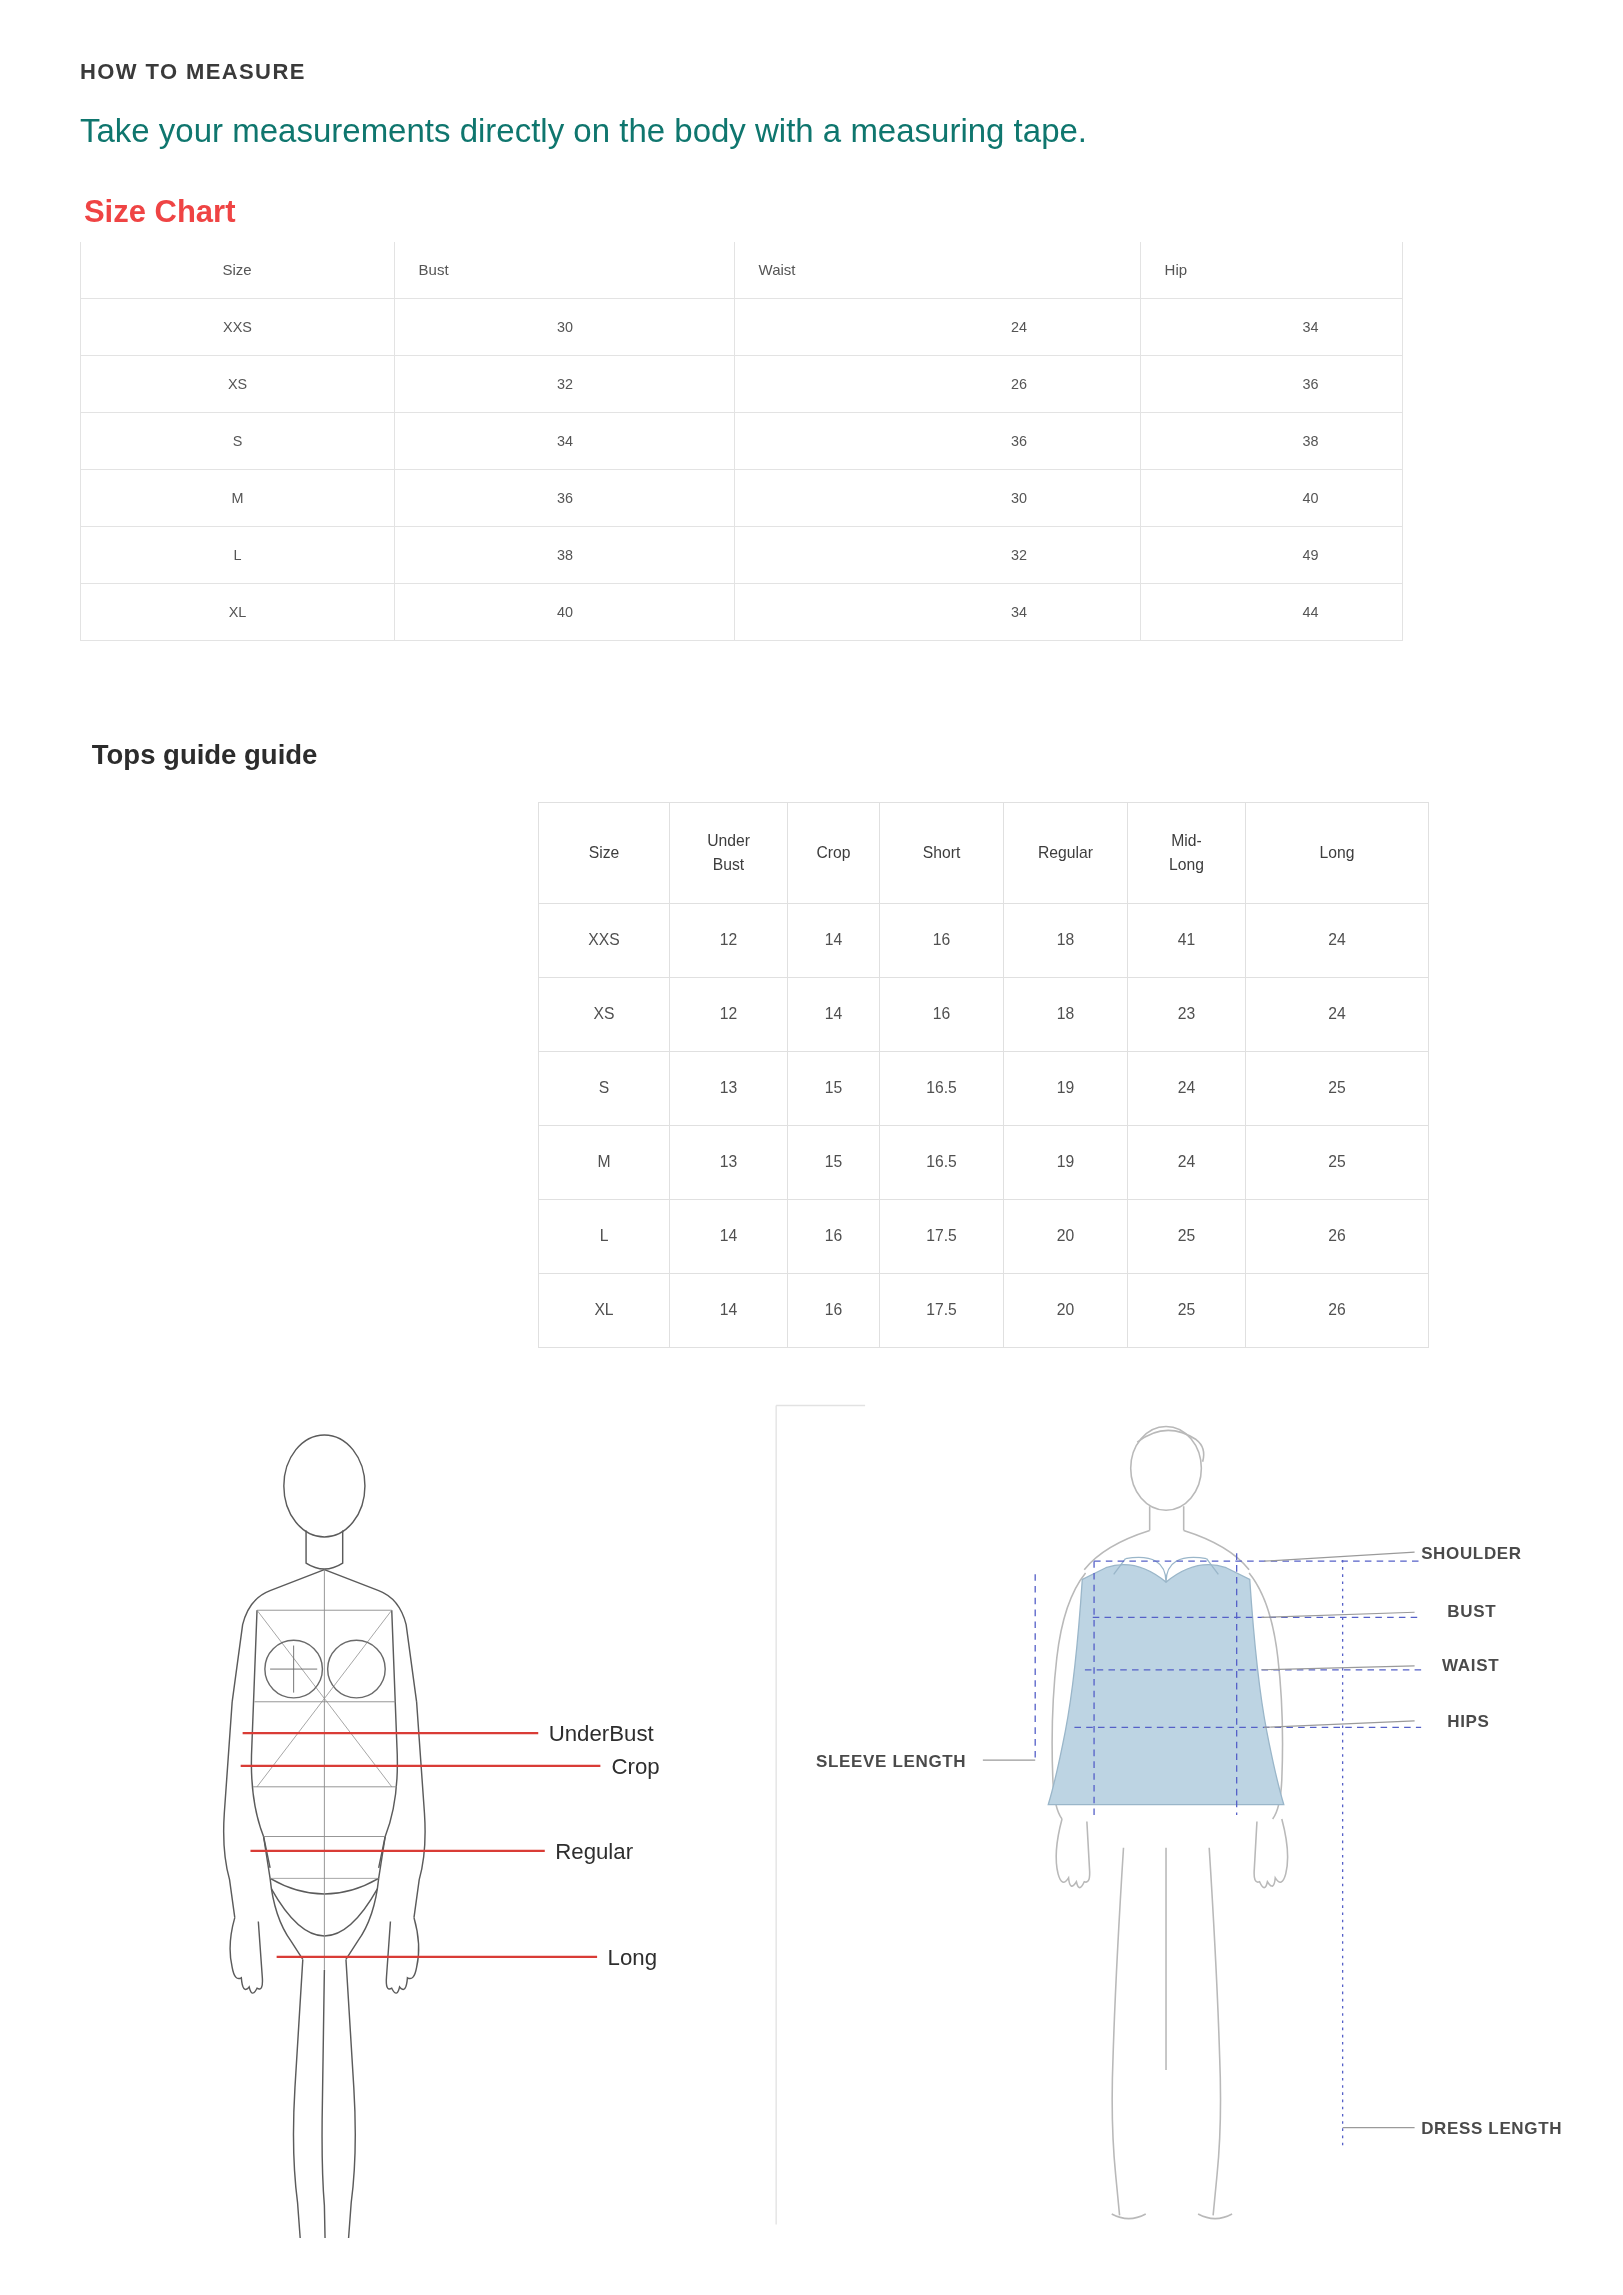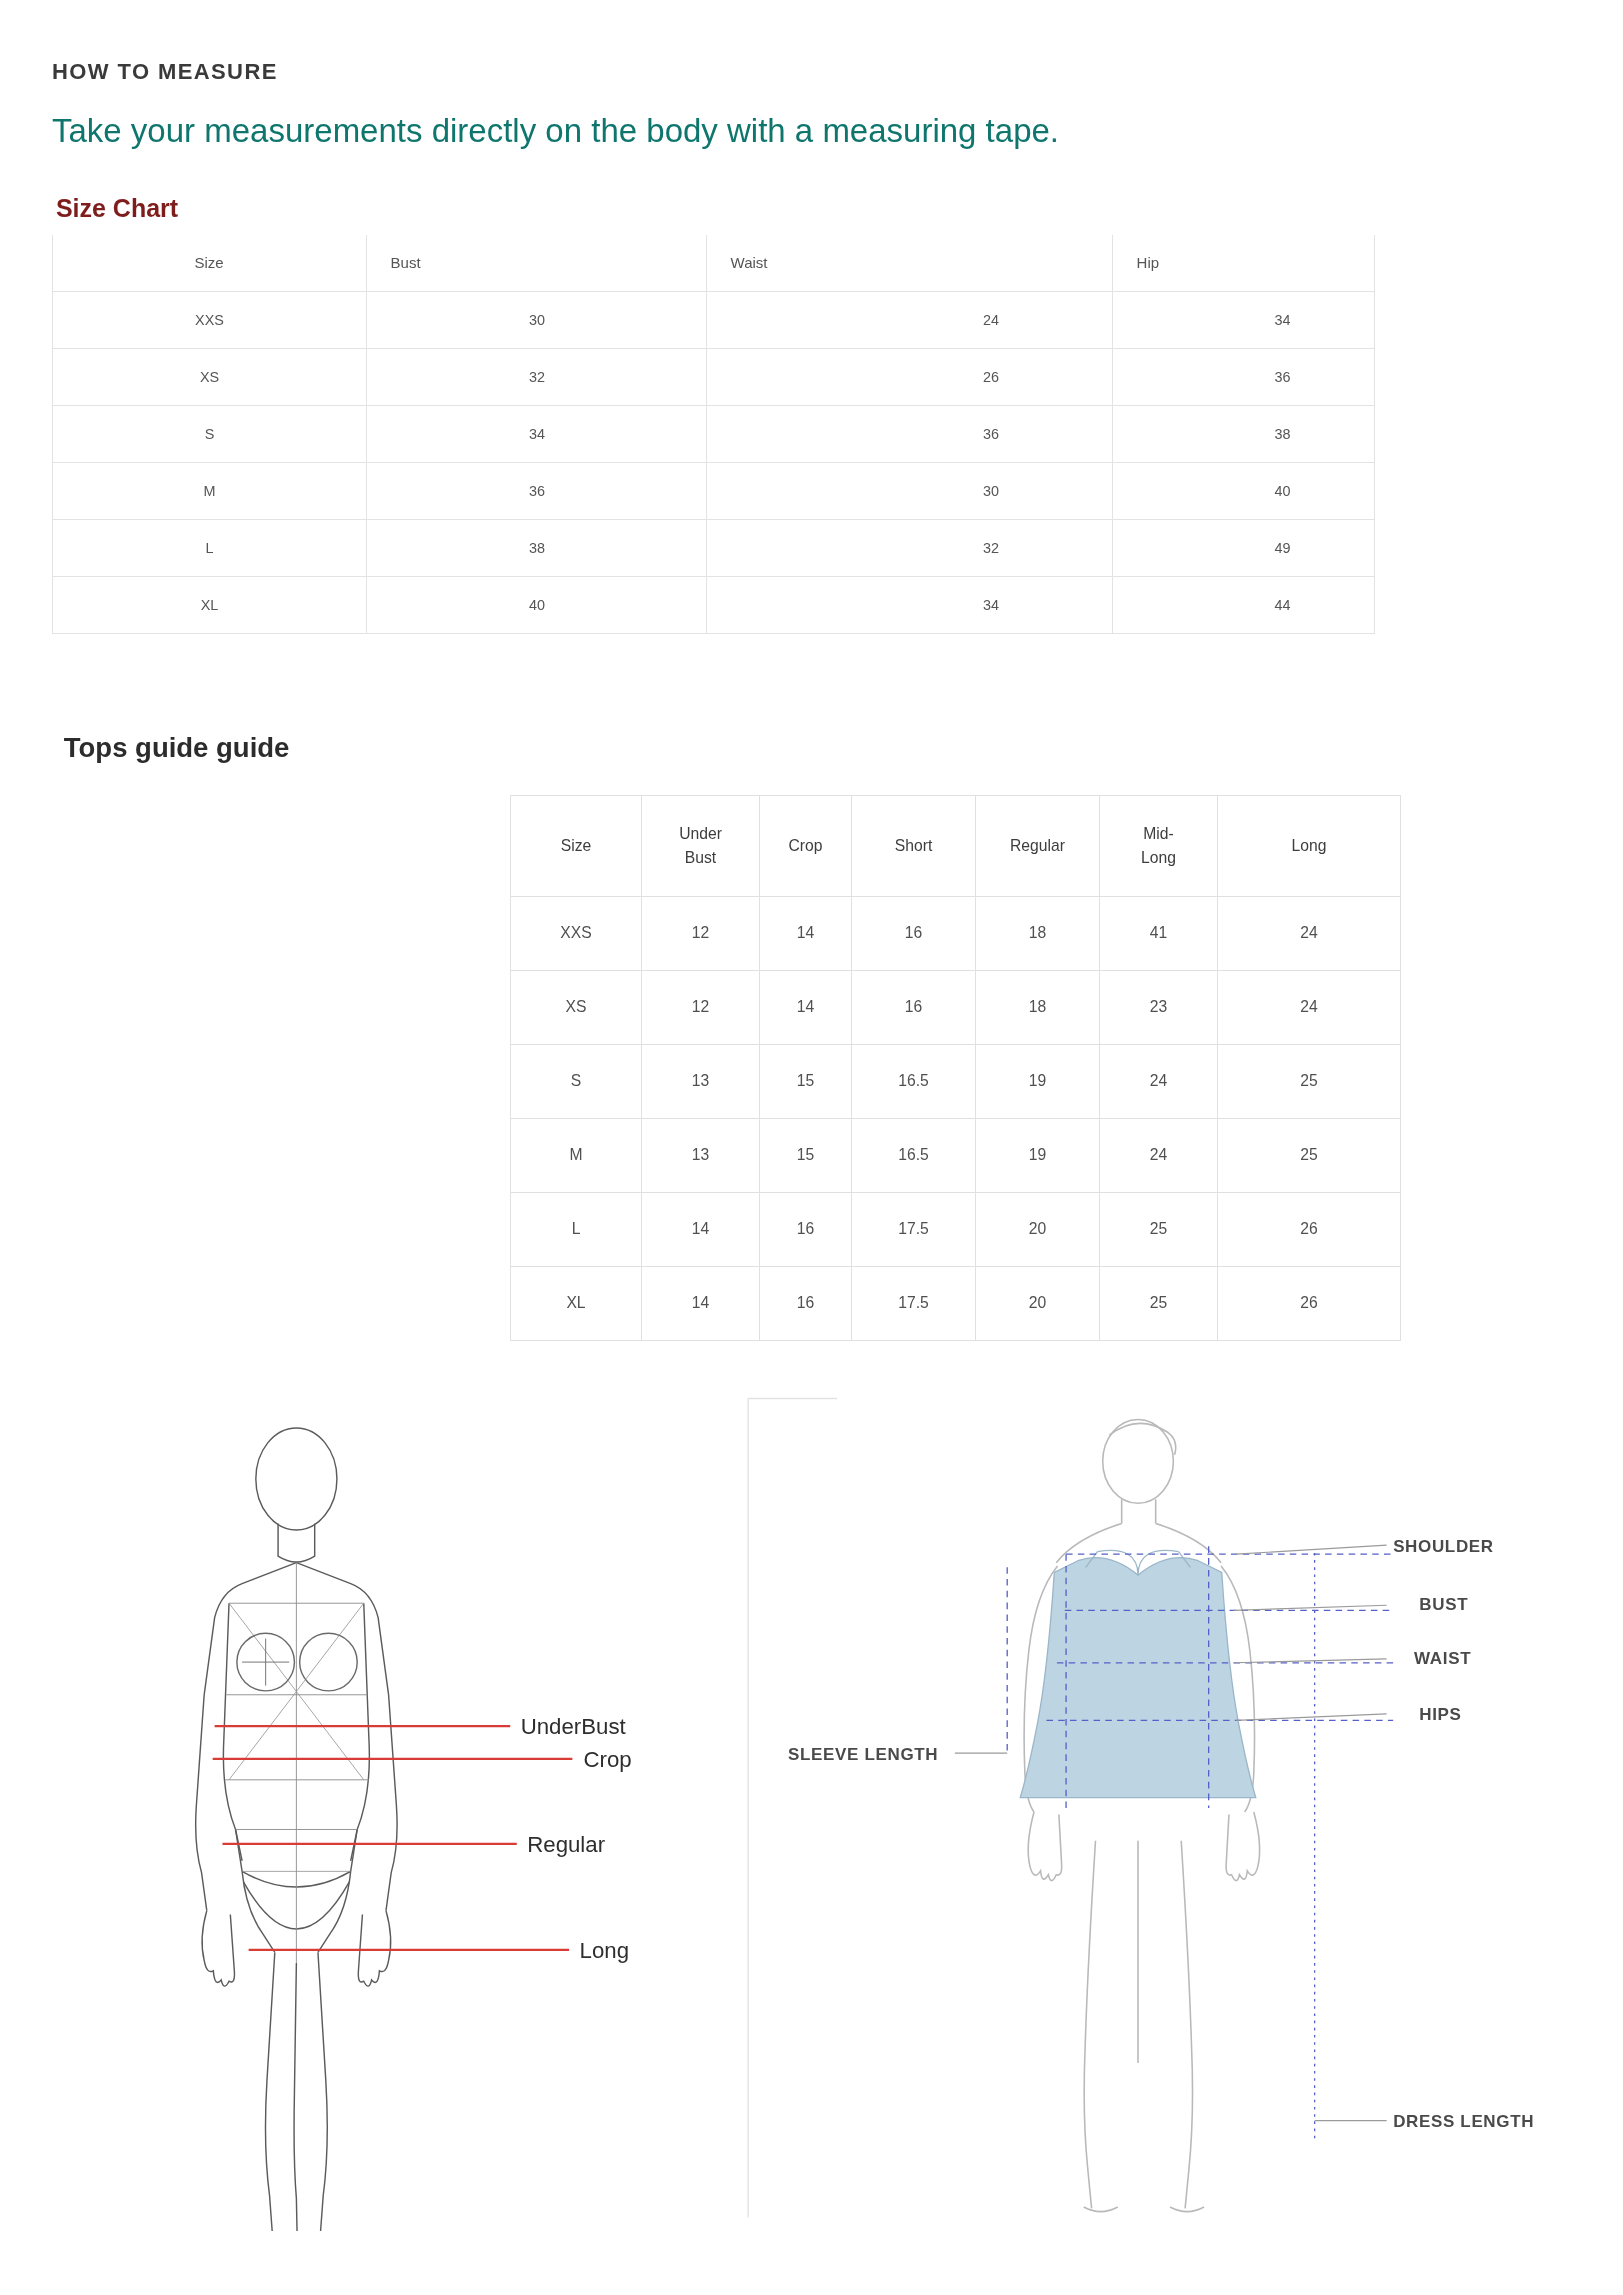--- a/index.html
+++ b/index.html
@@ -13,39 +13,39 @@
     font-family: "Liberation Sans", sans-serif;
     color: #222;
     position: relative;
     overflow: hidden;
   }
   .page {
     position: relative;
     width: 1623px;
     height: 2295px;
     box-sizing: border-box;
-    padding: 39px 52px;
+    padding: 39px 80px;
   }
   h1.how-to {
     font-size: 22px;
     letter-spacing: 1.4px;
     font-weight: 700;
     color: #3a3a3a;
     margin: 19.6px 0 0 0;
   }
   p.subtitle {
     font-size: 33px;
     color: #0f766e;
     font-weight: 400;
     margin: 27.5px 0 0 0;
   }
   h2.size-chart-title {
-    font-size: 25px;
+    font-size: 31px;
     font-weight: 700;
-    color: #7f1d1d;
+    color: #ef4444;
     margin: 44px 0 0 3.9px;
   }
   
   table.size-chart {
     margin-top: 11.8px;
     border-collapse: collapse;
     width: 1322px;
     table-layout: fixed;
   }
   table.size-chart th,

